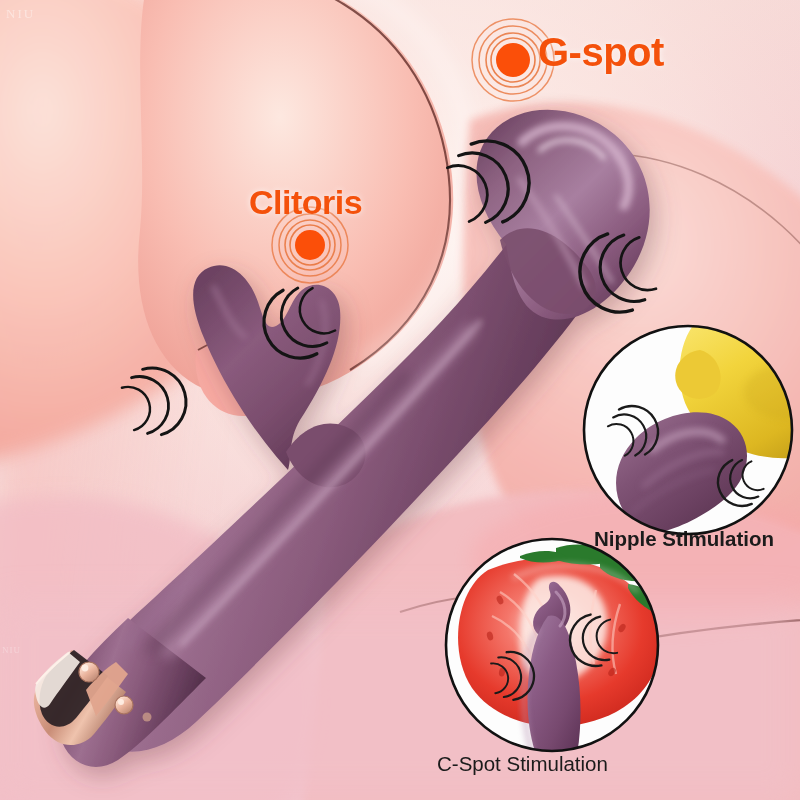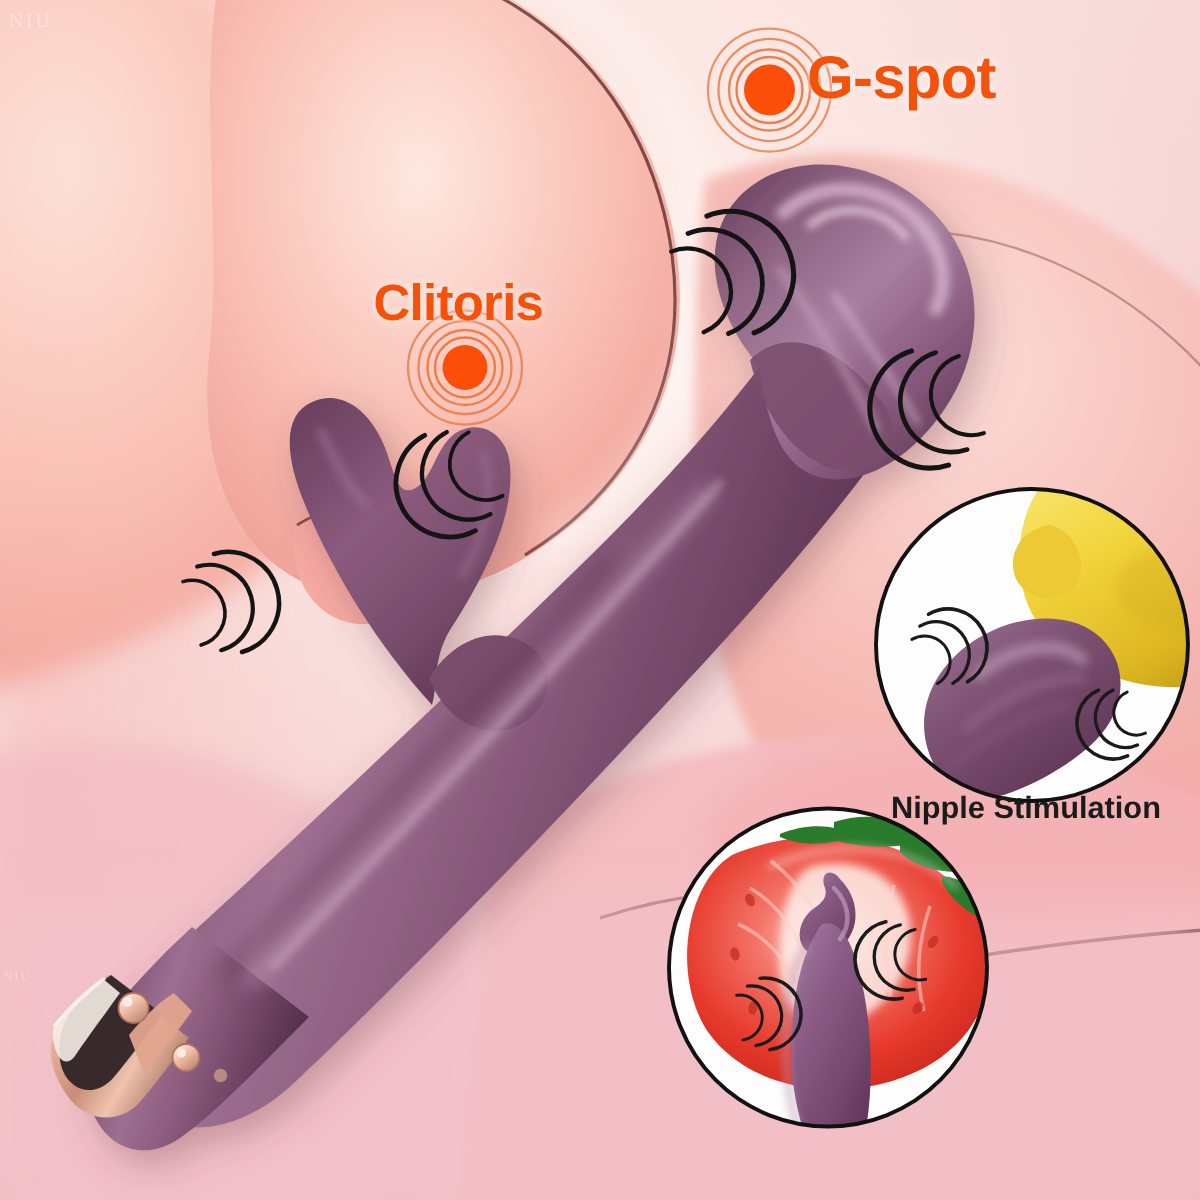--- a/index.html
+++ b/index.html
@@ -460,17 +460,18 @@
         <path d="M -17 -15 A 15 15 0 0 1 -17 15" fill="none" stroke="#1a1a1a" stroke-width="1.9" stroke-linecap="round"></path>
       </g>
     </g>
     <circle cx="552" cy="645" r="106" fill="none" stroke="#111111" stroke-width="2.6"></circle>
   </svg>
 
   <div class="marker-label" id="clitoris-label">Clitoris</div>
   <div class="marker-label" id="gspot-label">G-spot</div>
 
   <div class="inset-caption" id="nipple-caption">Nipple Stimulation</div>
+  <div class="inset-caption" id="cspot-caption">C-Spot Stimulation</div>
 
   <div id="watermark">NIU</div>
   <div id="watermark2">NIU</div>
 
 </div>
 
 </body></html>

